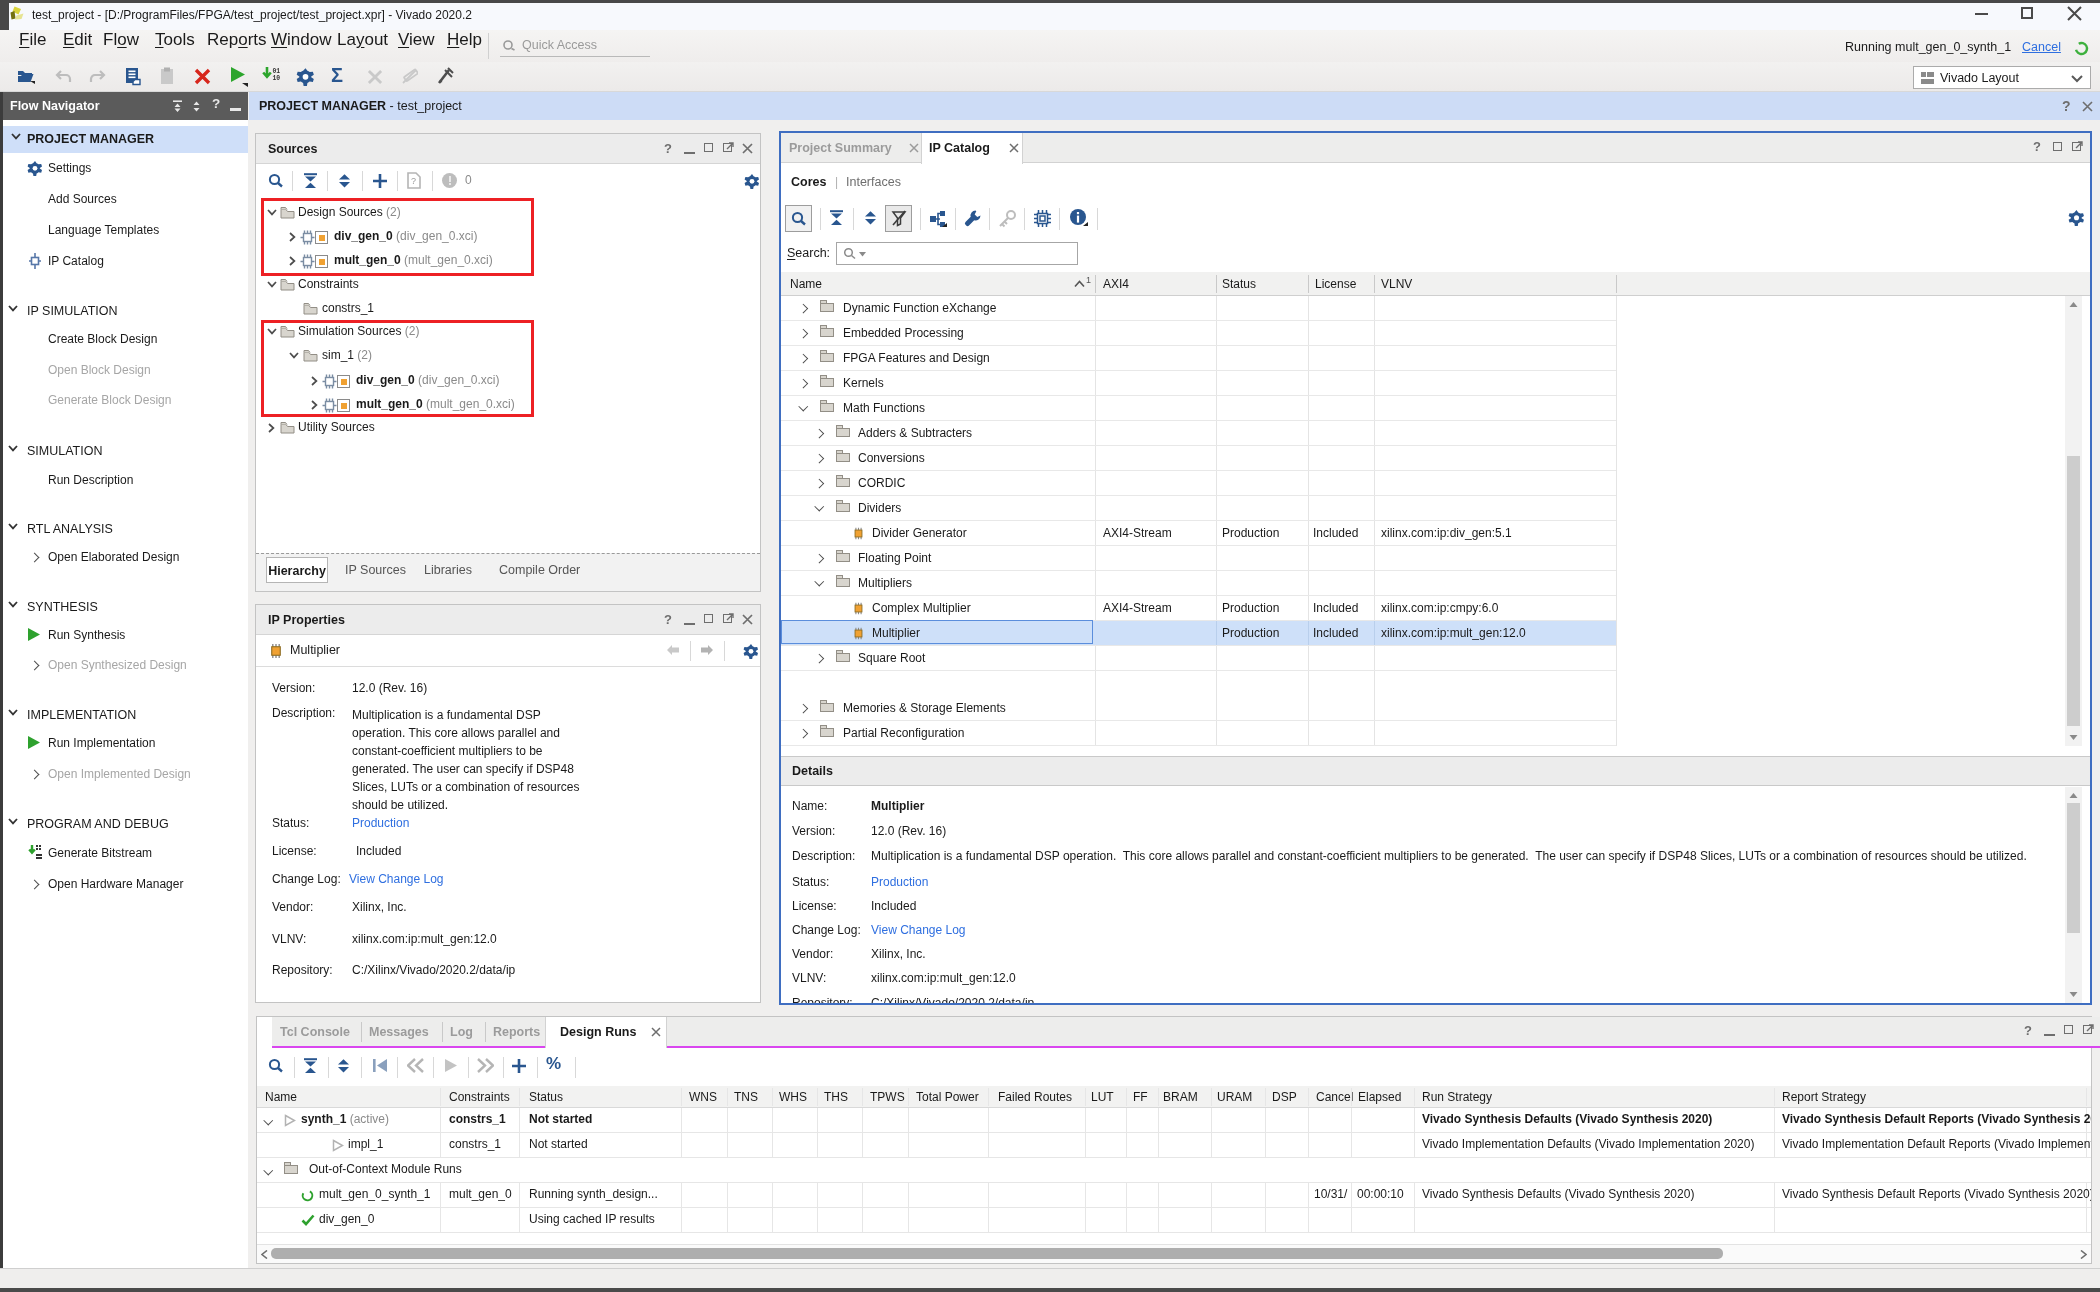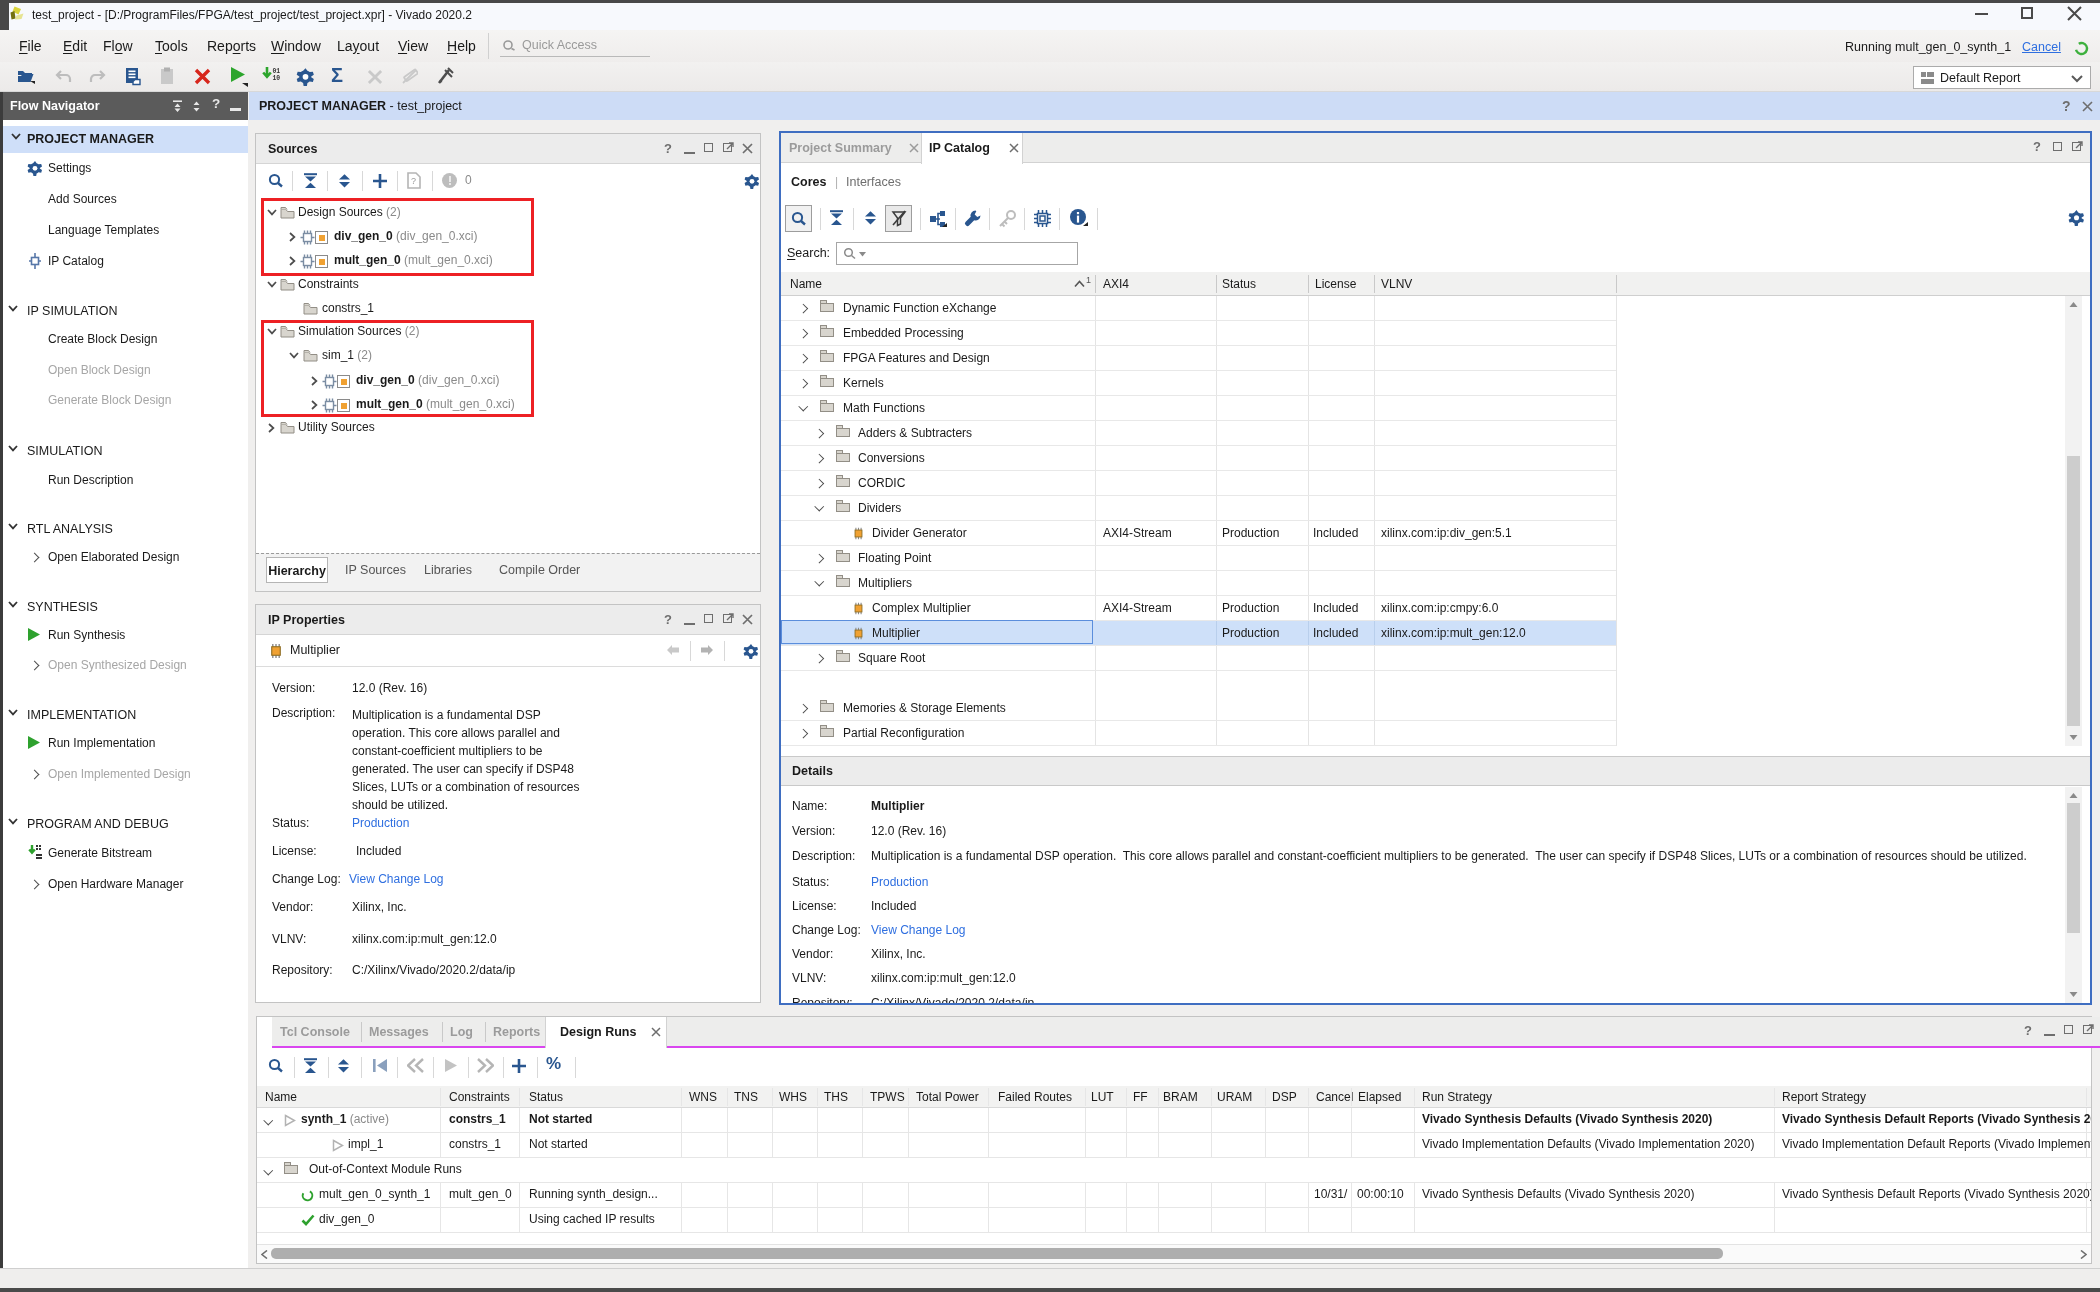--- a/index.html
+++ b/index.html
@@ -45,21 +45,21 @@
 
 <div class="abs" style="left:1975px;top:13px;width:13px;height:2px;background:#4a4a4a;"></div>
 <div class="abs" style="left:2021px;top:7px;width:12px;height:12px;border:2px solid #4a4a4a;"></div>
 <div class="abs" style="left:2067px;top:6px;width:15px;height:15px;">
 <svg width="15" height="15">
       <path d="M1 1 L14 14 M14 1 L1 14" stroke="#4a4a4a" stroke-width="2"></path>
     </svg>
 </div>
 
 <div class="abs" style="left:0;top:30px;width:2100px;height:32px;background:linear-gradient(#f5f4f3,#efedec);"></div>
-<div class="abs" style="left:0;top:38px;width:500px;height:16px;font-size:14px;">
+<div class="abs" style="left:0;top:30px;width:500px;height:16px;font-size:17px;">
 <span class="abs" style="left:19px;"><u class="mn">F</u>ile</span>
 <span class="abs" style="left:63px;"><u class="mn">E</u>dit</span>
 <span class="abs" style="left:103px;">Fl<u class="mn">o</u>w</span>
 <span class="abs" style="left:155px;"><u class="mn">T</u>ools</span>
 <span class="abs" style="left:207px;">Rep<u class="mn">o</u>rts</span>
 <span class="abs" style="left:271px;"><u class="mn">W</u>indow</span>
 <span class="abs" style="left:337px;">La<u class="mn">y</u>out</span>
 <span class="abs" style="left:398px;"><u class="mn">V</u>iew</span>
 <span class="abs" style="left:447px;"><u class="mn">H</u>elp</span>
 </div>
@@ -134,21 +134,21 @@
       <path d="M3 16 l3.5-1 -2.5-2.5 z" fill="#4d4d4d"></path>
     </svg>
 </div>
 
 <div class="abs" style="left:1913px;top:66px;width:178px;height:23px;background:#fff;border:1px solid #ababab;">
   <div class="abs" style="left:7px;top:5px;width:13px;height:5px;">
       <div style="float:left;width:5px;height:5px;background:#8a8a8a;"></div>
       <div style="float:right;width:7px;height:5px;background:#8a8a8a;"></div>
     </div>
   <div class="abs" style="left:7px;top:12px;width:13px;height:5px;background:#8a8a8a;"></div>
-  <div class="abs" style="left:26px;top:4px;font-size:12.5px;">Default Report</div>
+  <div class="abs" style="left:26px;top:4px;font-size:12.5px;">Vivado Layout</div>
   <svg class="abs" style="left:157px;top:8px;" width="12" height="8" viewBox="0 0 12 8">
       <path d="M1 1 L6 6 L11 1" fill="none" stroke="#5a5a5a" stroke-width="2"></path>
     </svg>
 </div>
 
 <div class="abs" style="left:0;top:92px;width:248px;height:1176px;background:#fff;border-right:1px solid #b9b9b9;"></div>
 <div class="abs" style="left:0;top:92px;width:248px;height:28px;background:#5b5b5b;color:#fff;">
   <span class="abs b" style="left:10px;top:7px;font-size:12.5px;">Flow Navigator</span>
   <span class="abs" id="fnico" style="left:171px;top:4px;">
     <svg class="abs" style="left:0;top:4px;" width="13" height="13" viewBox="0 0 13 13">

